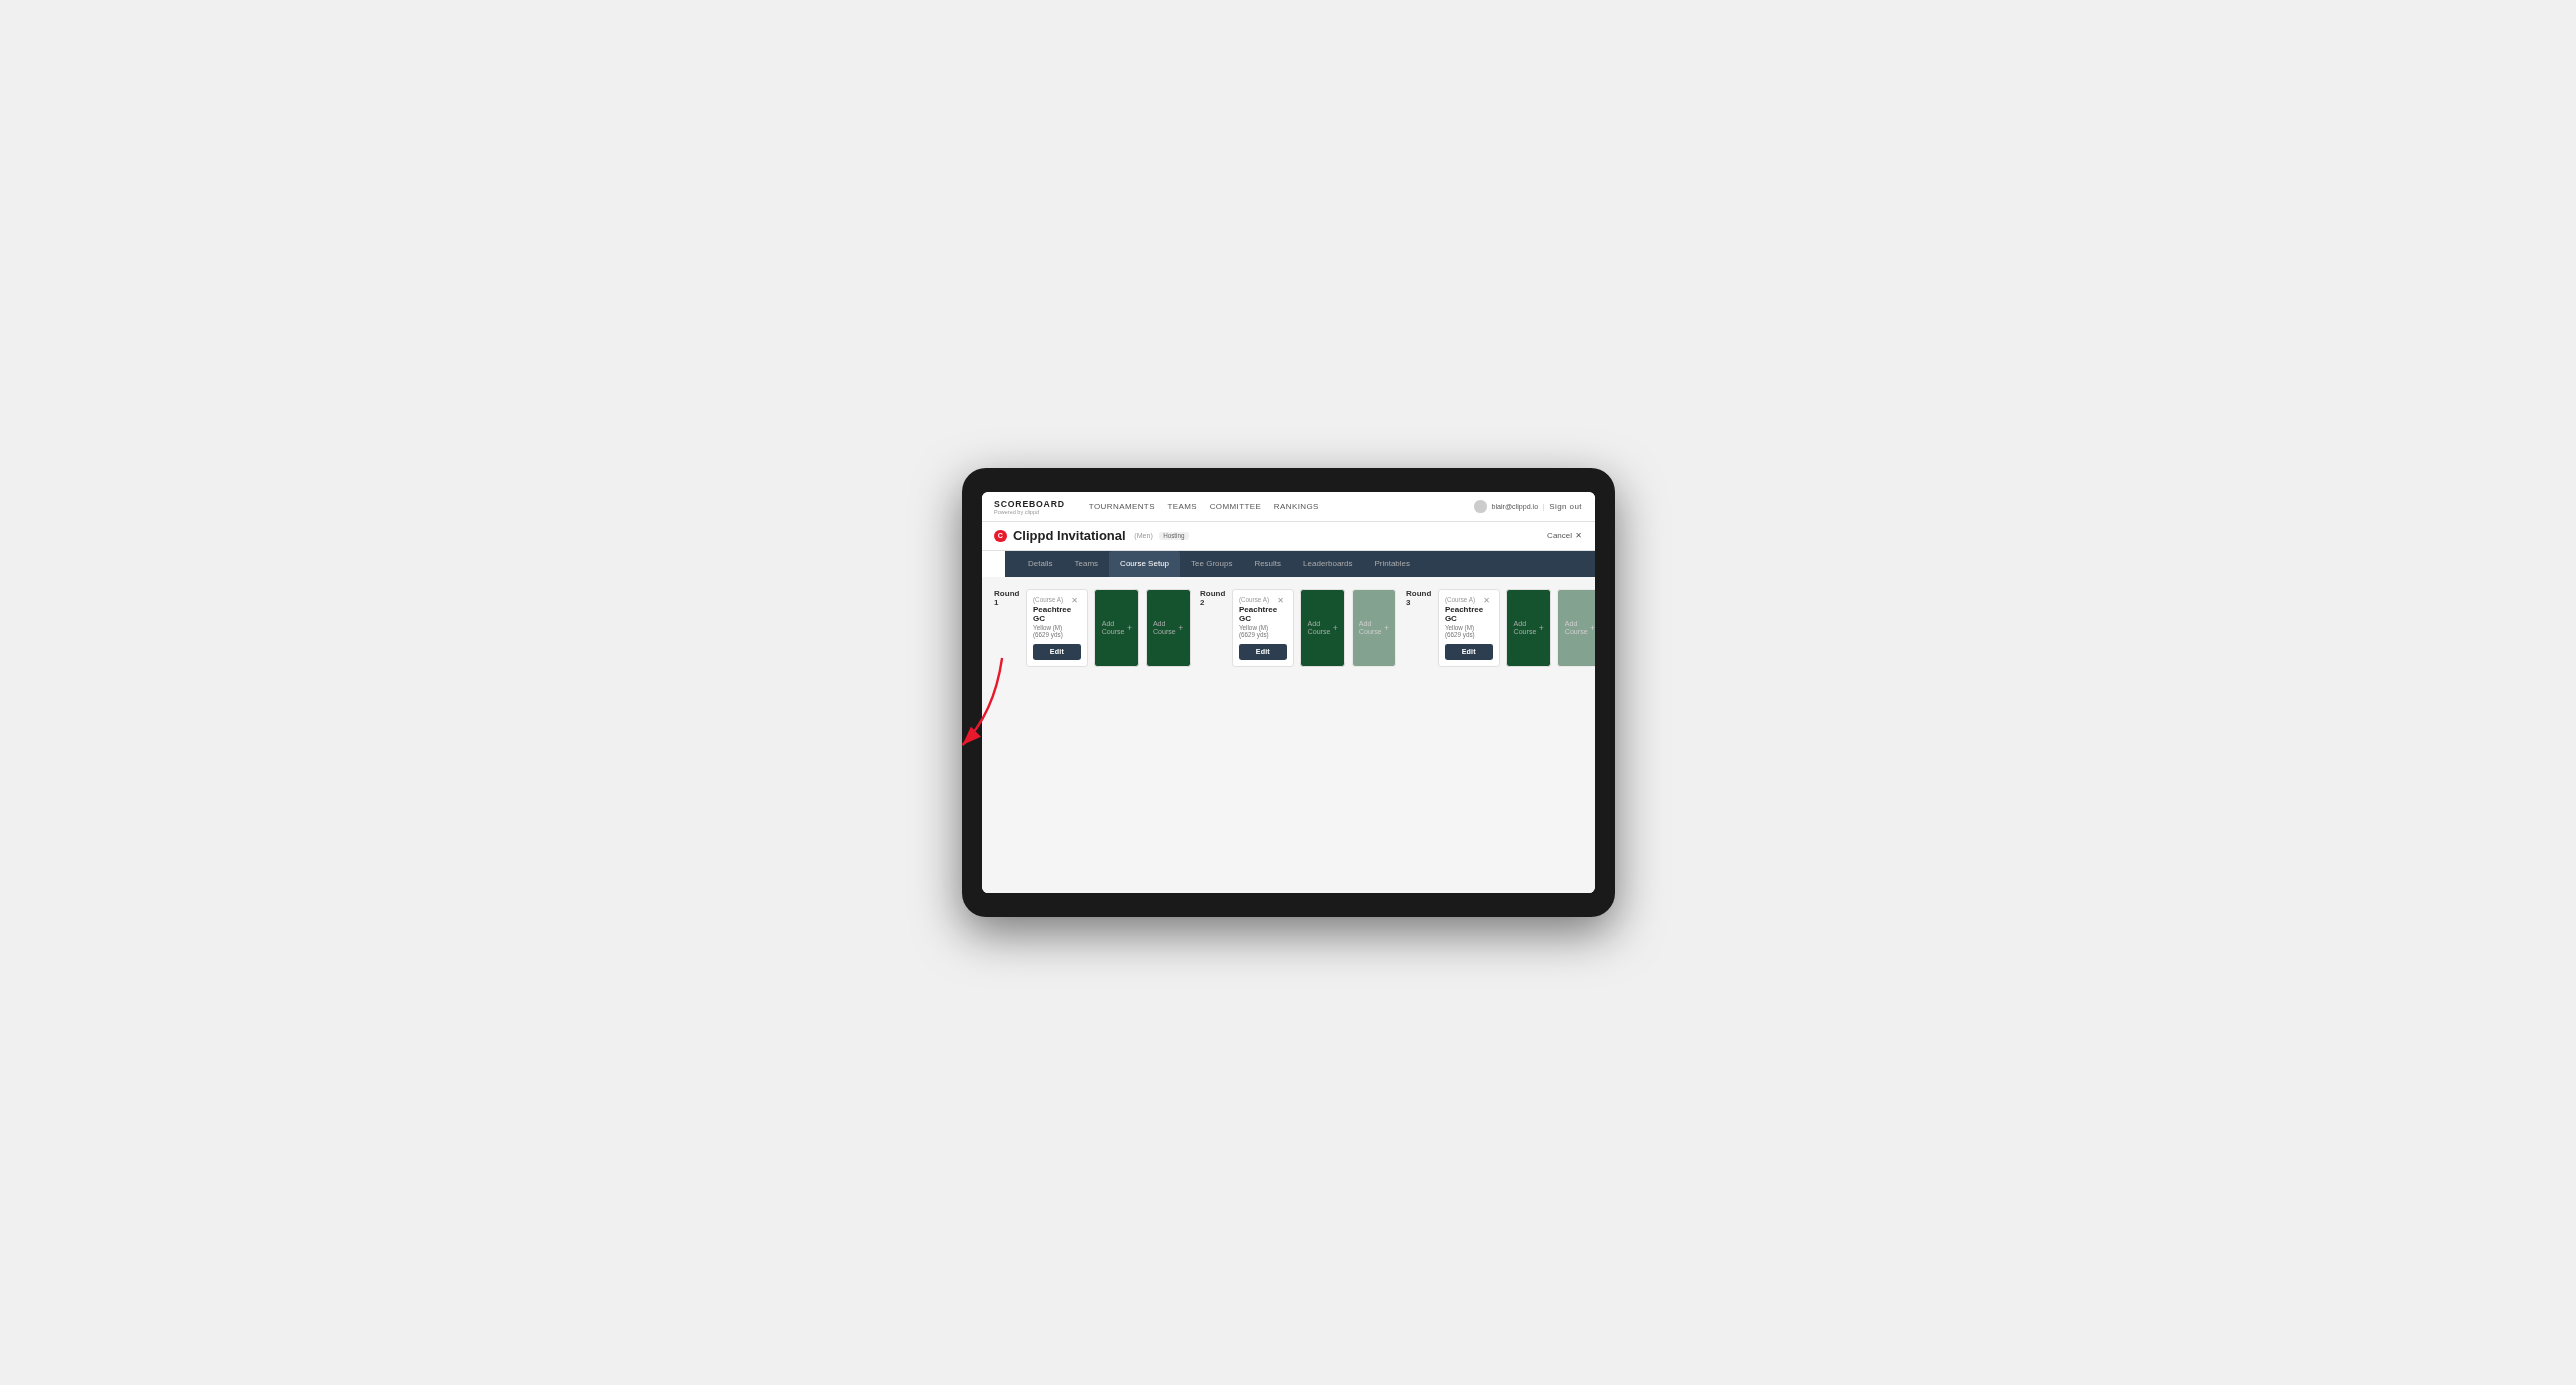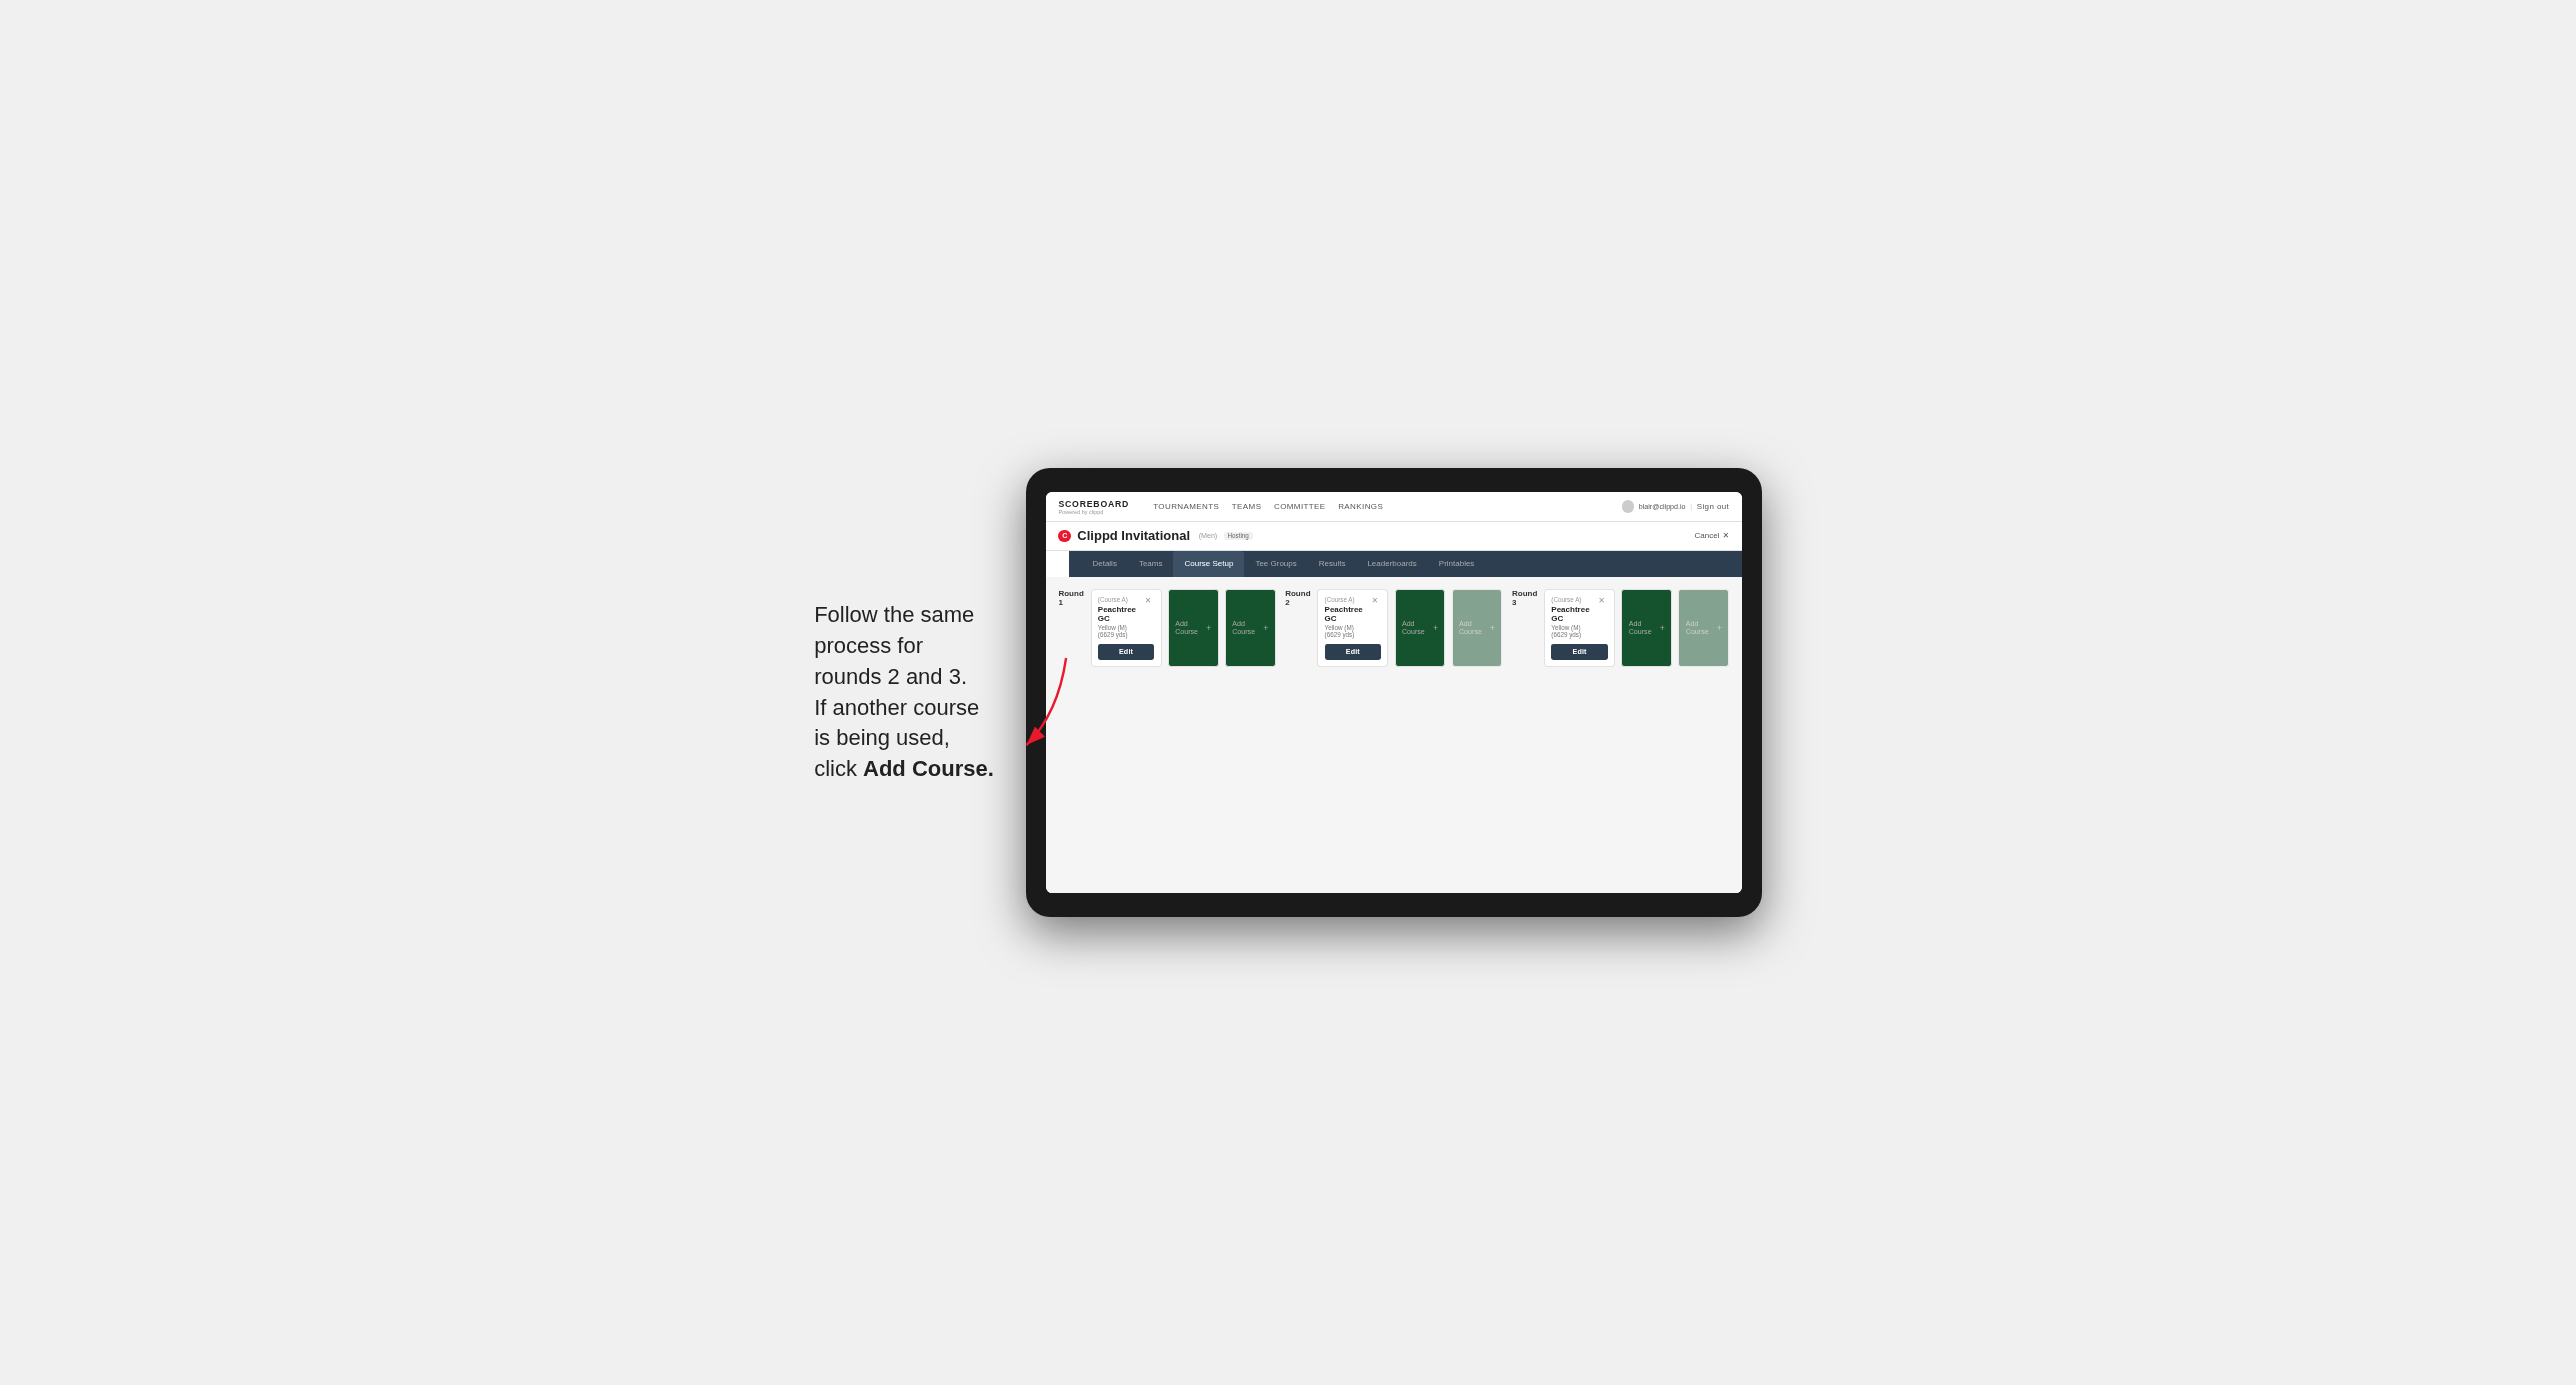--- a/index.html
+++ b/index.html
@@ -26,21 +26,21 @@
       color: #222;
     }
     .instruction-text strong {
       font-weight: 900;
     }
     .tablet-frame {
       background: #1a1a1a;
       border-radius: 24px;
       padding: 24px 20px;
       box-shadow: 0 16px 47px rgba(0,0,0,0.5);
-      width: 736px;
+      width: 653px;
       position: relative;
     }
     .tablet-screen {
       background: #fff;
       border-radius: 6.3px;
       overflow: hidden;
       width: 100%;
     }
     
     .top-nav {
@@ -264,33 +264,20 @@
       justify-content: space-between;
       align-items: flex-start;
     }
     .course-card-info { flex: 1; }
   </style>
 </head>
 <body>
 
 <div class="page-wrapper">
 
-  <div class="instruction-text">
-    <span>Follow the same</span>
-    <br>
-    <span>process for</span>
-    <br>
-    <span>rounds 2 and 3.</span>
-    <br>
-    <span>If another course</span>
-    <br>
-    <span>is being used,</span>
-    <br>
-    <span>click </span><strong>Add Course.</strong>
-  </div>
 
   <div class="tablet-frame">
 
     <svg class="arrow-annotation" width="95" height="103" viewBox="0 0 120 130">
       <defs>
         <marker id="arrowhead" markerWidth="8" markerHeight="6" refX="8" refY="3" orient="auto">
           <polygon points="0 0, 8 3, 0 6" fill="#e8192c"></polygon>
         </marker>
       </defs>
       <path d="M 110 10 Q 100 80 60 120" stroke="#e8192c" stroke-width="3" fill="none" marker-end="url(#arrowhead)"></path>

